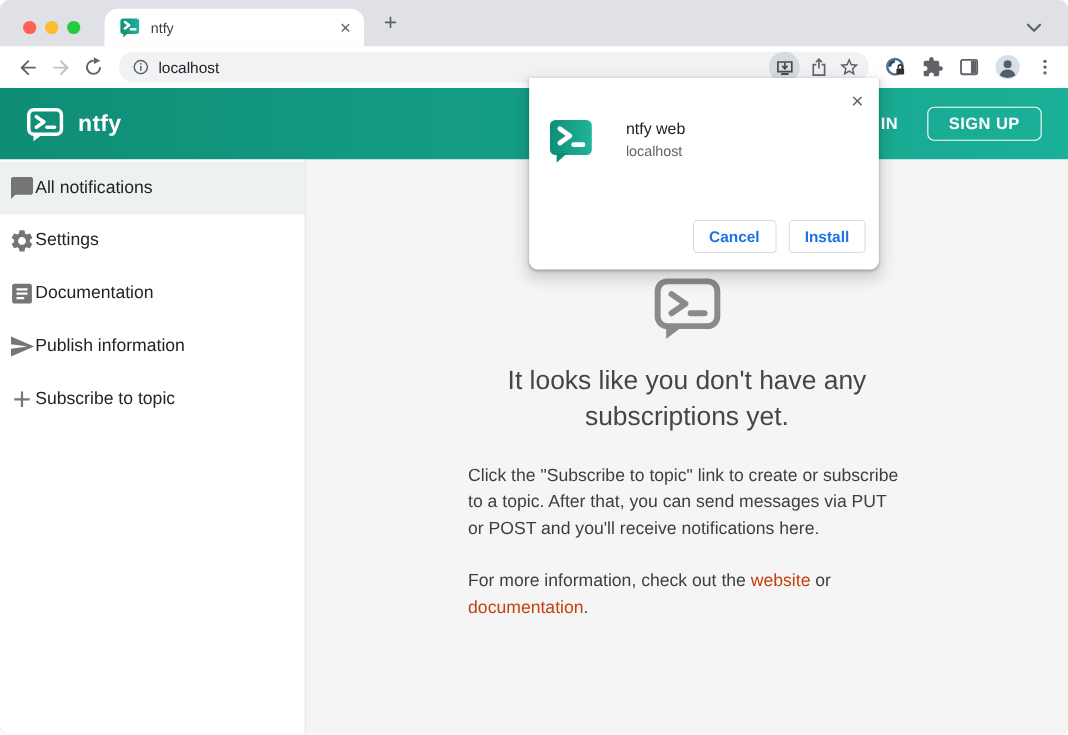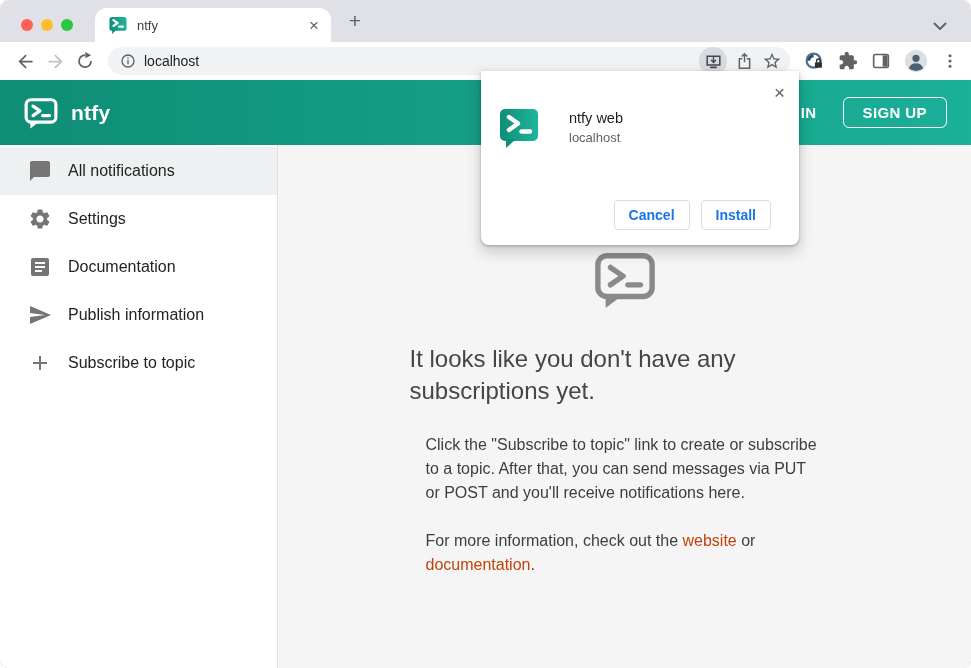--- a/index.html
+++ b/index.html
@@ -31,40 +31,40 @@
   .appheader{height:65px;background:linear-gradient(90deg,#0f8d76 0%,#1bb098 100%);display:flex;align-items:center;padding:0 24px;color:#fff;}
   .brand{display:flex;align-items:center;gap:13px;}
   .brand-name{font-size:21px;font-weight:bold;letter-spacing:.2px;}
   .header-actions{margin-left:auto;display:flex;align-items:center;gap:16px;}
   .signin{font-size:15px;font-weight:bold;letter-spacing:.4px;padding:8px 10px;}
   .signup{font-size:15px;font-weight:bold;letter-spacing:.4px;border:1.7px solid #fff;border-radius:6px;padding:6px 19px;}
 
   
   .page{display:flex;height:523px;}
   .sidebar{width:278px;background:#fff;border-right:1px solid #e0e0e0;padding-top:2px;}
-  .side-item{height:48px;display:flex;align-items:center;padding-left:28px;gap:16px;cursor:default;}
+  .side-item{height:48px;display:flex;align-items:center;padding-left:8px;cursor:default;}
   .side-item.selected{background:#edf1f1;}
   .side-label{font-size:16px;color:#232323;}
   .sicon{color:#757575;display:flex;}
 
   .main{flex:1;background:#f5f5f5;padding-top:104px;}
   .empty-icon{display:flex;justify-content:center;color:#8a8a8a;}
-  .empty-title{font-size:24px;color:#454545;max-width:430px;margin:32px auto 0;line-height:1.33;font-weight:400;}
+  .empty-title{font-size:24px;color:#454545;text-align:center;max-width:430px;margin:20px auto 0;line-height:1.33;font-weight:400;}
   .empty-col{width:398px;margin:26px auto 0;}
   .empty-p{font-size:16px;color:#3e3e3e;line-height:1.5;margin:0 0 24px 0;}
   a.tlink{color:#c2410c;text-decoration-color:#86bfb2;cursor:pointer;}
 
   
   .dialog{position:absolute;left:481px;top:71px;width:318px;height:174px;background:#fff;border-radius:0 0 8px 8px;box-shadow:0 1px 3px rgba(0,0,0,.28),0 6px 14px 2px rgba(0,0,0,.16);z-index:20;padding:18px 16px 16px 18px;}
   .dlg-title{font-size:15.5px;color:#1f1f1f;}
   .dlg-close{position:absolute;top:12px;right:14px;color:#5f6368;font-size:19px;line-height:1;}
   .dlg-row{display:flex;margin-top:19px;gap:30px;align-items:flex-start;}
   .dlg-appname{font-size:14.5px;color:#202124;margin-top:2px;}
   .dlg-origin{font-size:13px;color:#5f6368;margin-top:4px;}
-  .dlg-buttons{position:absolute;right:28px;bottom:15px;display:flex;gap:11px;}
+  .dlg-buttons{position:absolute;right:12px;bottom:15px;display:flex;gap:11px;}
   .dlg-btn{min-width:70px;height:30px;background:#fff;border:1px solid #dadce0;border-radius:4px;color:#1a73e8;font-size:14px;font-weight:bold;font-family:"Liberation Sans",sans-serif;display:flex;align-items:center;justify-content:center;padding:0 14px;}
 </style>
 </head>
 <body>
 
 <div class="window">
 
   <div class="tabstrip">
     <div class="traffic">
       <span class="t-red"></span>

